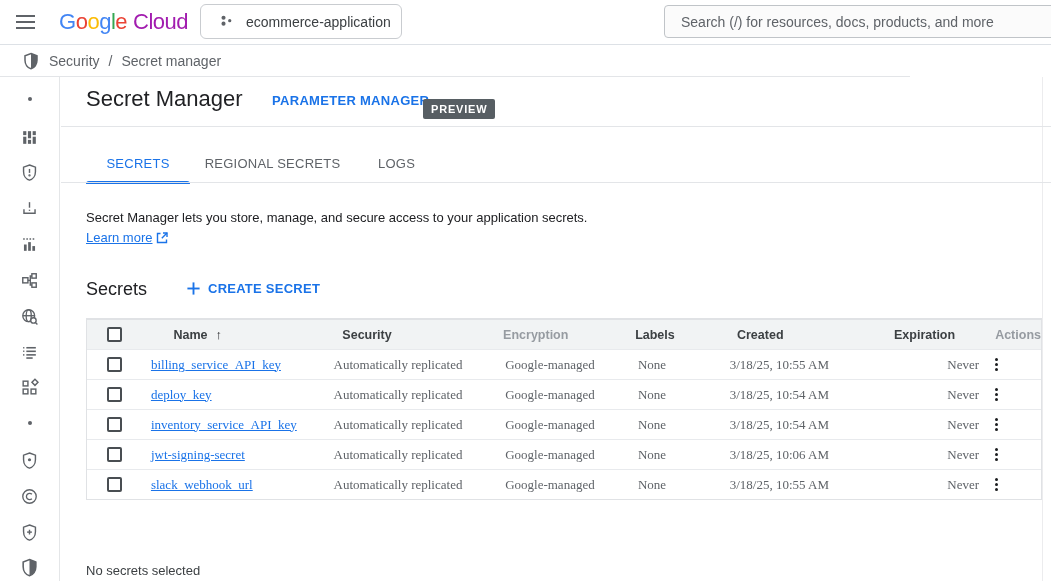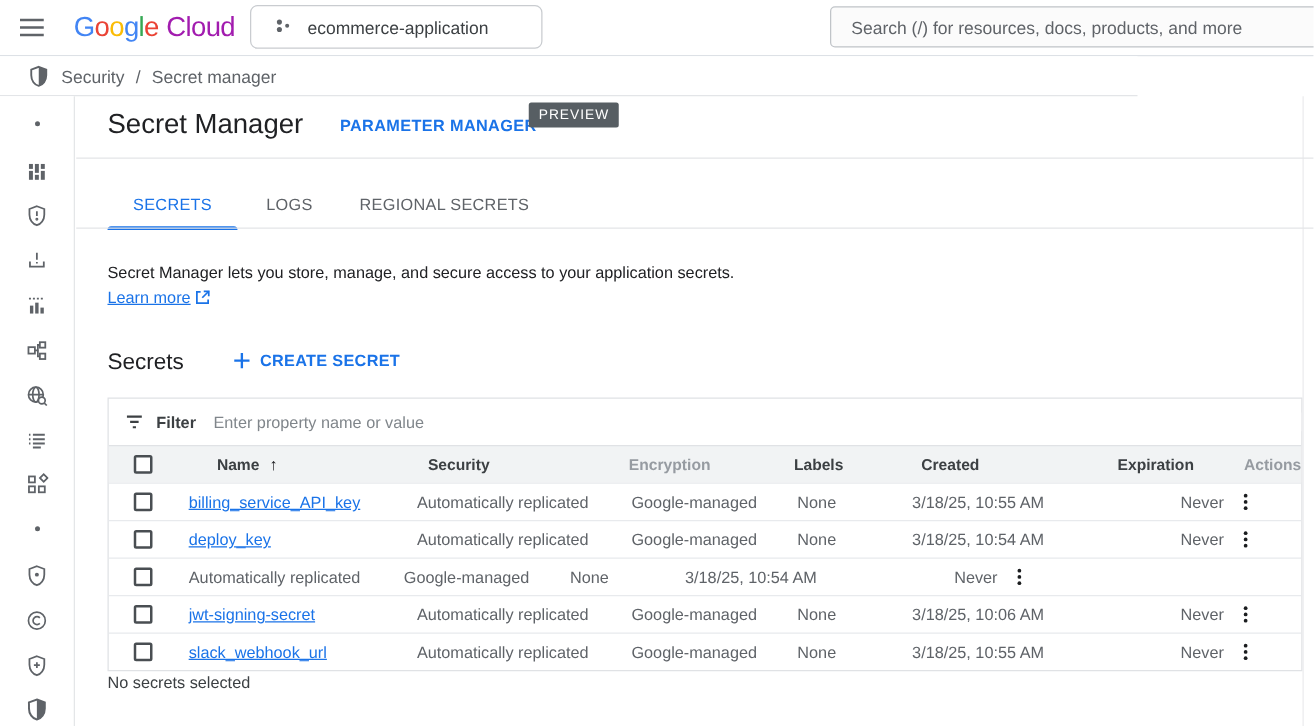--- a/index.html
+++ b/index.html
@@ -9,21 +9,21 @@
 
   
   .topbar { position:absolute; left:0; top:0; width:1051px; height:45px; background:#fff;
             border-bottom:1px solid #dde1e6; }
   .hamburger { position:absolute; left:14px; top:11px; width:24px; height:22px; display:flex;
                flex-direction:column; justify-content:center; gap:4px; cursor:pointer; background:none; border:none; }
   .hamburger span { display:block; width:19px; height:2px; background:#5f6368; margin-left:2px; }
   .logo { position:absolute; left:59px; top:8px; font-size:22px; letter-spacing:-0.5px; display:flex; align-items:center; height:28px; }
   .logo .gletter { font-weight:500; }
   .logo .cloud { color:#a21caf; margin-left:6px; font-weight:400; }
-  .project-btn { position:absolute; left:200px; top:4px; width:234px; height:35px; background:#fff;
+  .project-btn { position:absolute; left:200px; top:4px; width:202px; height:35px; background:#fff;
                  border:1px solid #c9ccd0; border-radius:6px; display:flex; align-items:center; cursor:pointer; }
   .project-btn .p-icon { margin-left:17px; }
   .project-btn .p-label { margin-left:11px; font-size:14px; color:#3c4043; }
   .searchbox { position:absolute; left:664px; top:5px; width:400px; height:33px; background:#fbfbfb;
                border:1px solid #c0c4c8; border-radius:4px; font-size:14px; color:#5f6368;
                padding-left:16px; outline:none; font-family:"Liberation Sans",sans-serif; }
   .searchbox::placeholder { color:#5f6368; opacity:1; }
 
   
   .crumbbar { position:absolute; left:0; top:45px; width:910px; height:32px; background:#fff;
@@ -37,22 +37,22 @@
   
   .rail { position:absolute; left:0; top:77px; width:60px; height:504px; background:#fff; border-right:1px solid #e4e6e8; }
   .rail-item { position:absolute; left:0; width:59px; height:36px; display:flex; align-items:center; justify-content:center; cursor:pointer; }
   .rail-dot { width:4px; height:4px; border-radius:50%; background:#5f6368; }
 
   
   .content-vline { position:absolute; left:1042px; top:77px; width:1px; height:504px; background:#ececee; }
   .page-title { position:absolute; left:86px; top:86px; font-size:22px; font-weight:400; color:#202124; }
   .param-link { position:absolute; left:272px; top:93px; font-size:13px; font-weight:700; letter-spacing:0.3px;
                 color:#1a73e8; text-decoration:none; cursor:pointer; }
-  .preview-badge { position:absolute; left:423px; top:82px; background:#575e63; color:#fff; font-size:11px;
-                   font-weight:400; letter-spacing:0.8px; padding:4px 8px; border-radius:2px; }
+  .preview-badge { position:absolute; left:423px; top:99px; background:#575e63; color:#fff; font-size:11px;
+                   font-weight:700; letter-spacing:0.8px; padding:4px 8px; border-radius:2px; }
   .divider-1 { position:absolute; left:61px; top:126px; width:990px; height:1px; background:#e3e5e8; }
   .divider-2 { position:absolute; left:61px; top:182px; width:990px; height:1px; background:#e3e5e8; }
   .tabs { position:absolute; left:86px; top:143px; height:40px; display:flex; }
   .tab { height:40px; display:flex; align-items:center; justify-content:center; font-size:13px; font-weight:500;
          letter-spacing:0.25px; color:#5f6368; cursor:pointer; position:relative; }
   .tab.active { color:#1a73e8; }
   .tab.active::after { content:""; position:absolute; left:0; right:0; bottom:-1px; height:3px;
                        background:#1a73e8; border-radius:3px 3px 0 0; }
   .tab-secrets { width:104px; }
   .tab-regional { width:165px; }
@@ -72,39 +72,39 @@
   .filter-row { height:37px; display:flex; align-items:center; }
   .filter-icon { margin-left:12px; display:flex; }
   .filter-label { font-size:13px; font-weight:700; color:#3c4043; margin-left:9px; }
   .filter-input { border:none; outline:none; margin-left:14px; flex:1; font-size:13px; color:#202124;
                   font-family:"Liberation Sans",sans-serif; }
   .filter-input::placeholder { color:#80868b; opacity:1; }
 
   .t-header { height:30px; display:flex; align-items:center; background:#f1f3f4; border-top:1px solid #e0e2e5;
               font-size:12.5px; font-weight:700; color:#3c4043;gap:32px; }
   .t-header .muted { color:#969ba1; }
-  .t-row { height:30px; display:flex; align-items:center; border-top:1px solid #e8eaed; font-size:13px; color:#5f6368; }
+  .t-row { height:30px; display:flex; align-items:center; border-top:1px solid #e8eaed; font-size:13px; color:#5f6368;font-family:Liberation Serif, serif; }
 
   .c-select { width:56px; padding-left:20px; display:flex; align-items:center; }
   .c-name { width:183px; padding-left:8px; }
   .c-location { width:172px; padding-left:8px; }
   .c-encryption { width:133px; padding-left:8px; }
   .c-labels { width:92px; padding-left:8px; }
   .c-created { width:143px; padding-left:8px; }
   .c-expiration { width:115px; padding-left:8px;text-align:right; }
   .c-actions { width:62px; padding-left:8px;text-align:right; }
 
   .checkbox { width:15px; height:15px; border:2px solid #494e52; border-radius:2px; background:#fff; cursor:pointer; }
   .name-link { color:#1a73e8; text-decoration:underline; cursor:pointer; }
   .sort-arrow { margin-left:8px; font-size:13px; color:#202124; font-weight:400; }
   .kebab { background:none; border:none; cursor:pointer; display:flex; flex-direction:column; gap:2px;
            padding:4px 6px; margin-left:2px; }
   .kebab i { width:3px; height:3px; background:#1b1d1f; border-radius:50%; display:block; }
 
-  .footer-status { position:absolute; left:86px; top:538px; font-size:13px; color:#3c4043; }
+  .footer-status { position:absolute; left:86px; top:563px; font-size:13px; color:#3c4043; }
 
   svg { display:block; }
 </style>
 </head>
 <body>
 
 <div id="screen">
 
   <div class="topbar">
     <button class="hamburger">
@@ -264,22 +264,22 @@
 
   <div class="content-vline"></div>
 
   <h1 class="page-title">Secret Manager</h1>
   <a class="param-link">PARAMETER MANAGER</a>
   <span class="preview-badge">PREVIEW</span>
   <div class="divider-1"></div>
 
   <div class="tabs">
     <div class="tab tab-secrets active">SECRETS</div>
+    <div class="tab tab-regional">REGIONAL SECRETS</div>
     <div class="tab tab-logs">LOGS</div>
-    <div class="tab tab-regional">REGIONAL SECRETS</div>
   </div>
   <div class="divider-2"></div>
 
   <p class="desc">Secret Manager lets you store, manage, and secure access to your application secrets.</p>
   <a class="learn-more">
     <span>Learn more</span>
     <span>
       <svg width="12" height="12" viewBox="0 0 12 12" fill="none" stroke="#1a73e8" stroke-width="1.4">
           <path d="M4.5 1.5 H1.5 V10.5 H10.5 V7.5"></path>
           <path d="M7 1 H11 V5"></path>
@@ -293,31 +293,20 @@
     <span>
       <svg width="15" height="15" viewBox="0 0 16 16" stroke="#1a73e8" stroke-width="2">
           <line x1="8" y1="1.5" x2="8" y2="14.5"></line>
           <line x1="1.5" y1="8" x2="14.5" y2="8"></line>
         </svg>
     </span>
     <span>CREATE SECRET</span>
   </button>
 
   <div class="table">
-    <div class="filter-row">
-      <span class="filter-icon">
-        <svg width="17" height="17" viewBox="0 0 20 20" stroke="#3c4043" stroke-width="2">
-            <line x1="3" y1="5" x2="17" y2="5"></line>
-            <line x1="6" y1="10" x2="14" y2="10"></line>
-            <line x1="8.5" y1="15" x2="11.5" y2="15"></line>
-          </svg>
-      </span>
-      <span class="filter-label">Filter</span>
-      <input class="filter-input" type="text" placeholder="Enter property name or value" style="">
-    </div>
 
     <div class="t-header">
       <div class="c-select">
           <div class="checkbox"></div>
         </div>
       <div class="c-name">
         <span>Name</span><span class="sort-arrow">↑</span>
       </div>
       <div class="c-location">Security</div>
       <div class="c-encryption muted">Encryption</div>
@@ -363,20 +352,21 @@
               <i></i>
               <i></i>
             </button>
     </div>
   </div>
 
   <div class="t-row">
     <div class="c-select">
             <div class="checkbox"></div>
           </div>
+    <div class="c-name"><a class="name-link">inventory_service_API_key</a></div>
     <div class="c-location">Automatically replicated</div>
     <div class="c-encryption">Google-managed</div>
     <div class="c-labels">None</div>
     <div class="c-created">3/18/25, 10:54 AM</div>
     <div class="c-expiration">Never</div>
     <div class="c-actions">
       <button class="kebab">
               <i></i>
               <i></i>
               <i></i>

